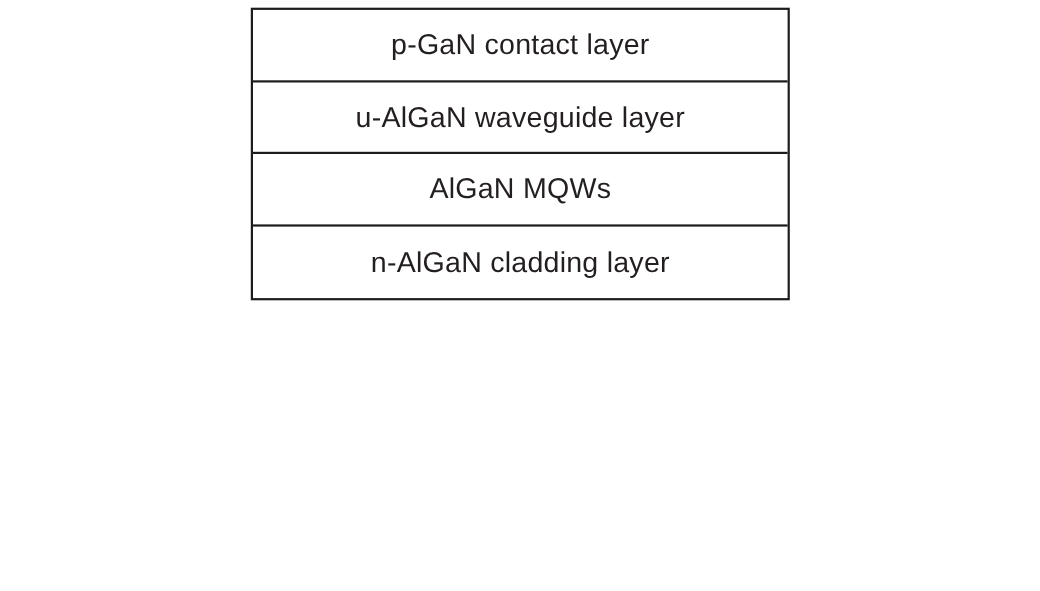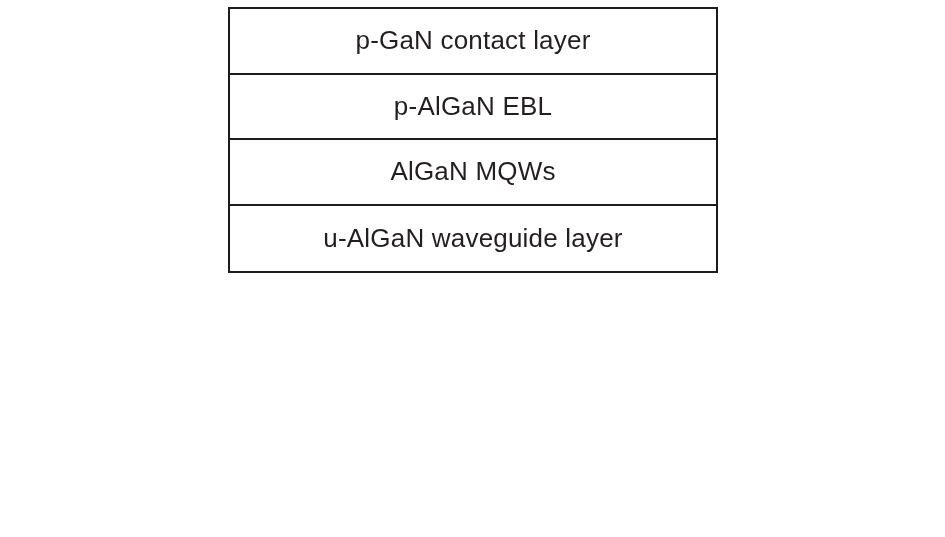--- a/index.html
+++ b/index.html
@@ -39,16 +39,16 @@
     }
     .layer:last-child {
       border-bottom: none;
     }
   </style>
 </head>
 <body>
 
 <div class="stack">
   <div class="layer">p-GaN contact layer</div>
-  <div class="layer">p-AlGaN EBL</div>
+  <div class="layer">u-AlGaN waveguide layer</div>
   <div class="layer">AlGaN MQWs</div>
-  <div class="layer">u-AlGaN waveguide layer</div>
+  <div class="layer">n-AlGaN cladding layer</div>
 </div>
 
 </body></html>

